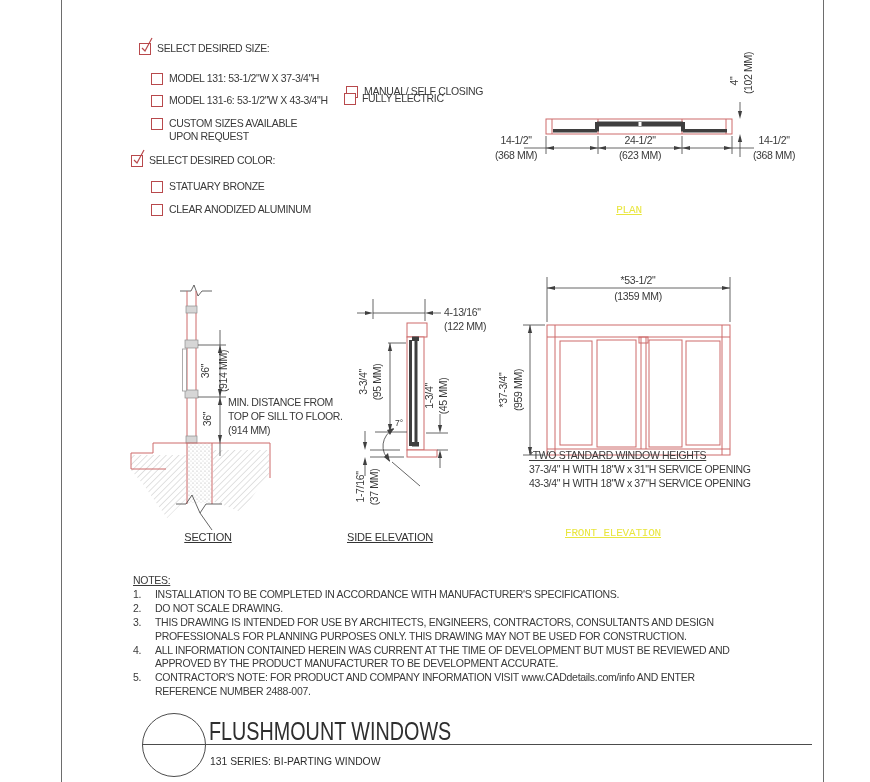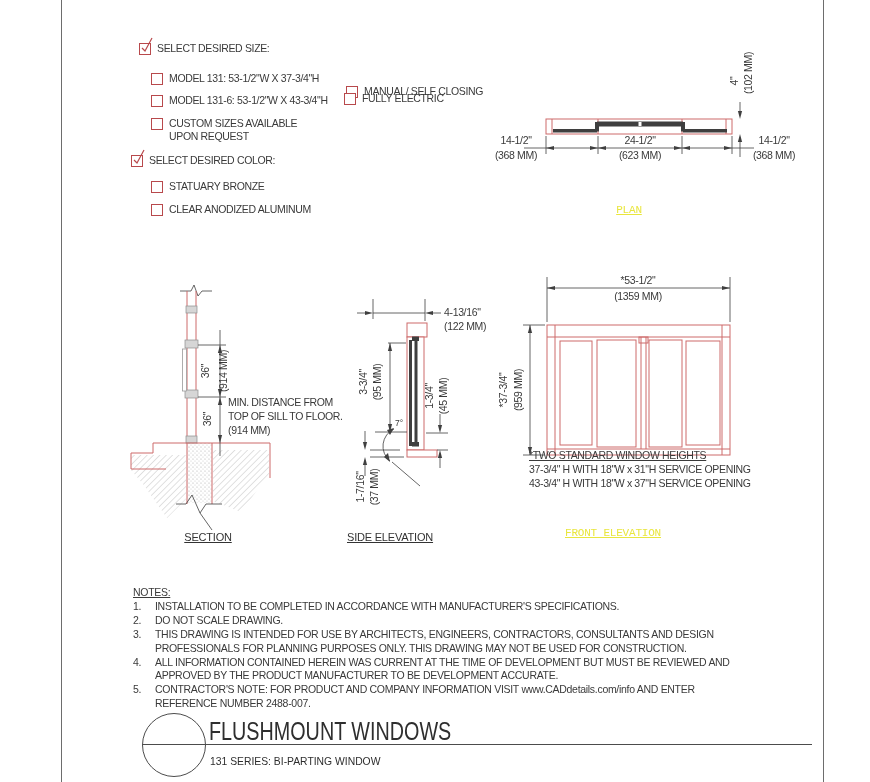--- a/index.html
+++ b/index.html
@@ -27,21 +27,21 @@
   .gry{fill:#d6d6d6;stroke:#8d8d8d;stroke-width:0.7;}
   text.t{font-family:"Liberation Sans",sans-serif;font-size:10.5px;fill:#3a3a3a;letter-spacing:-0.35px;}
   text.ts{font-family:"Liberation Sans",sans-serif;font-size:8.5px;fill:#3a3a3a;}
 
   
   .heights{position:absolute;left:516px;top:448px;font-size:10.5px;letter-spacing:-0.35px;line-height:14px;margin-left:13px;}
   .heights .hd{text-decoration:underline;white-space:nowrap;}
   .heights div{white-space:nowrap;}
 
   
-  .notes{position:absolute;left:133px;top:574px;font-size:10.5px;letter-spacing:-0.3px;line-height:13.9px;color:#3a3a3a;margin-top:12px;}
+  .notes{position:absolute;left:133px;top:574px;font-size:10.5px;letter-spacing:-0.3px;line-height:13.9px;color:#3a3a3a;}
   .notes .heading{text-decoration:underline;}
   .note-item{display:flex;gap:9px;}
   .note-num{width:13px;flex:none;}
   .note-lines div{white-space:nowrap;}
 
   
   .tb-circle{position:absolute;left:142px;top:713px;width:62px;height:62px;border:1.2px solid #4c4c4c;border-radius:50%;}
   .tb-line{position:absolute;left:142px;top:744px;width:670px;height:1.2px;background:#4c4c4c;}
   .tb-title{position:absolute;left:209px;top:716px;font-size:26px;color:#2e2e2e;white-space:nowrap;
             transform:scaleX(0.76);transform-origin:left top;letter-spacing:0px;}

